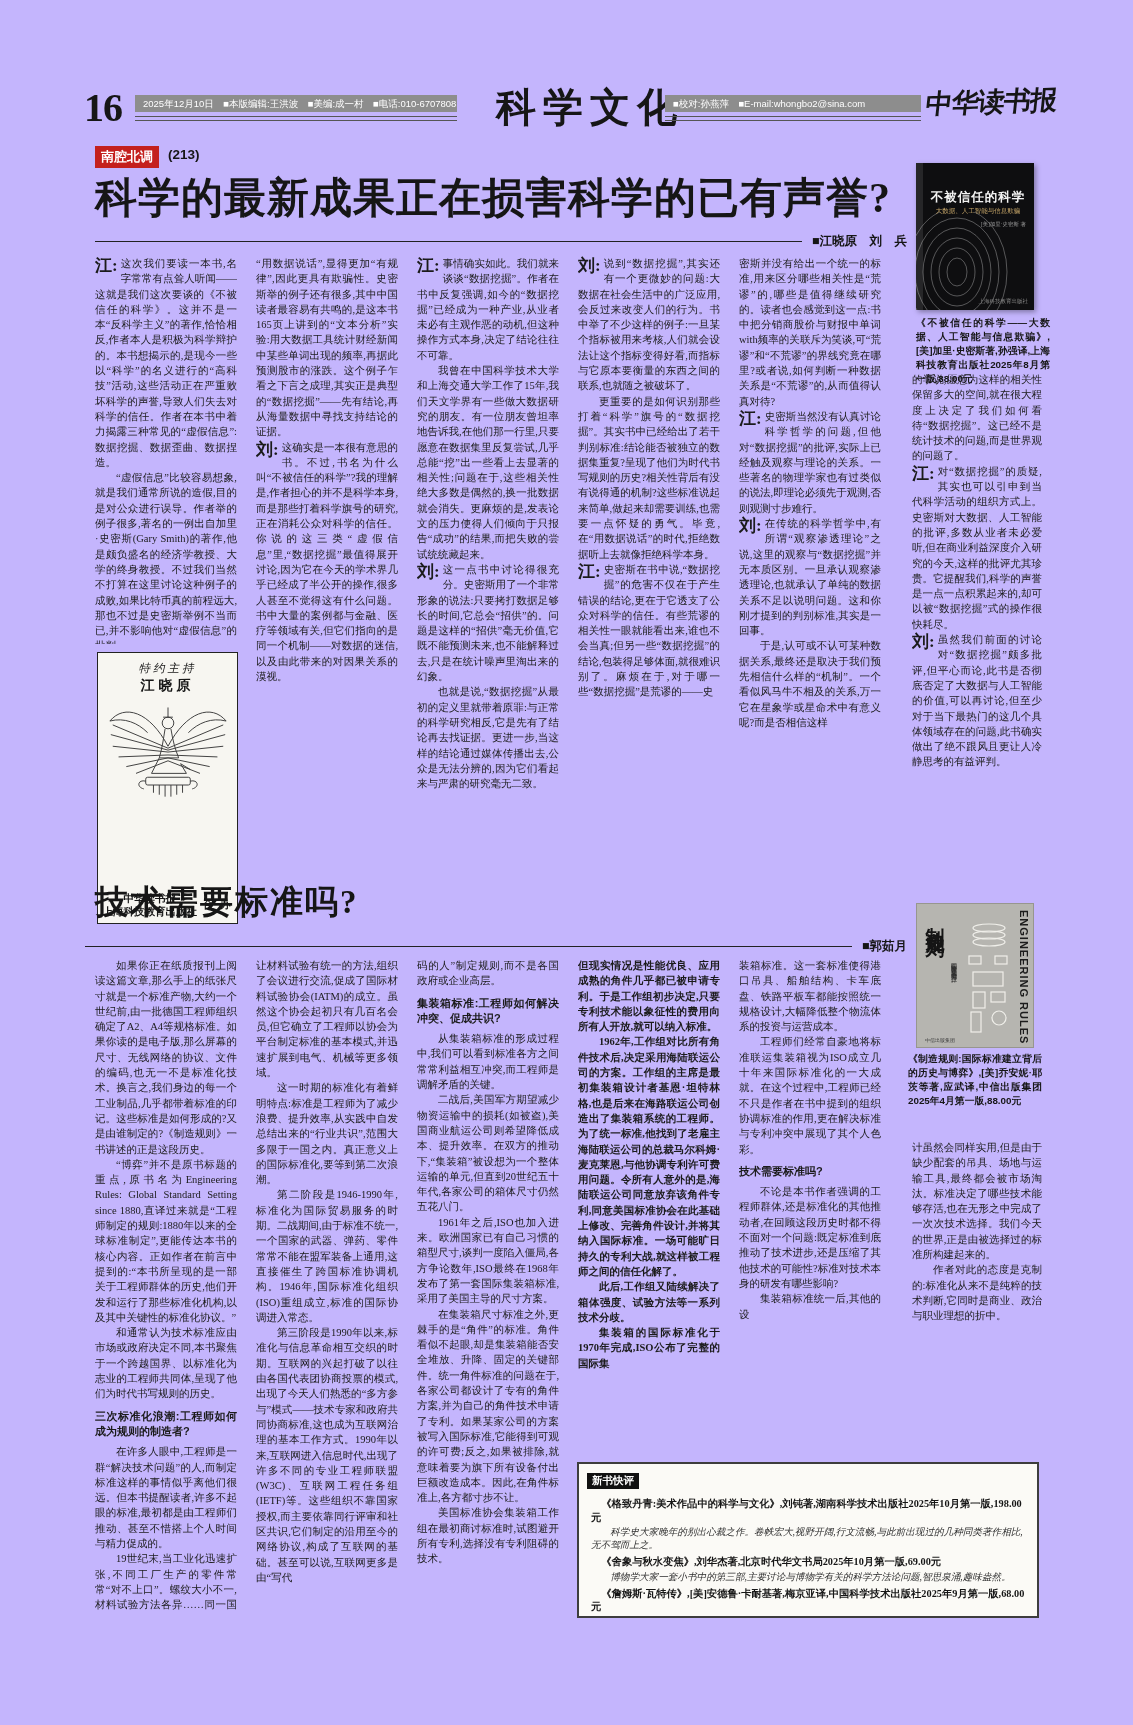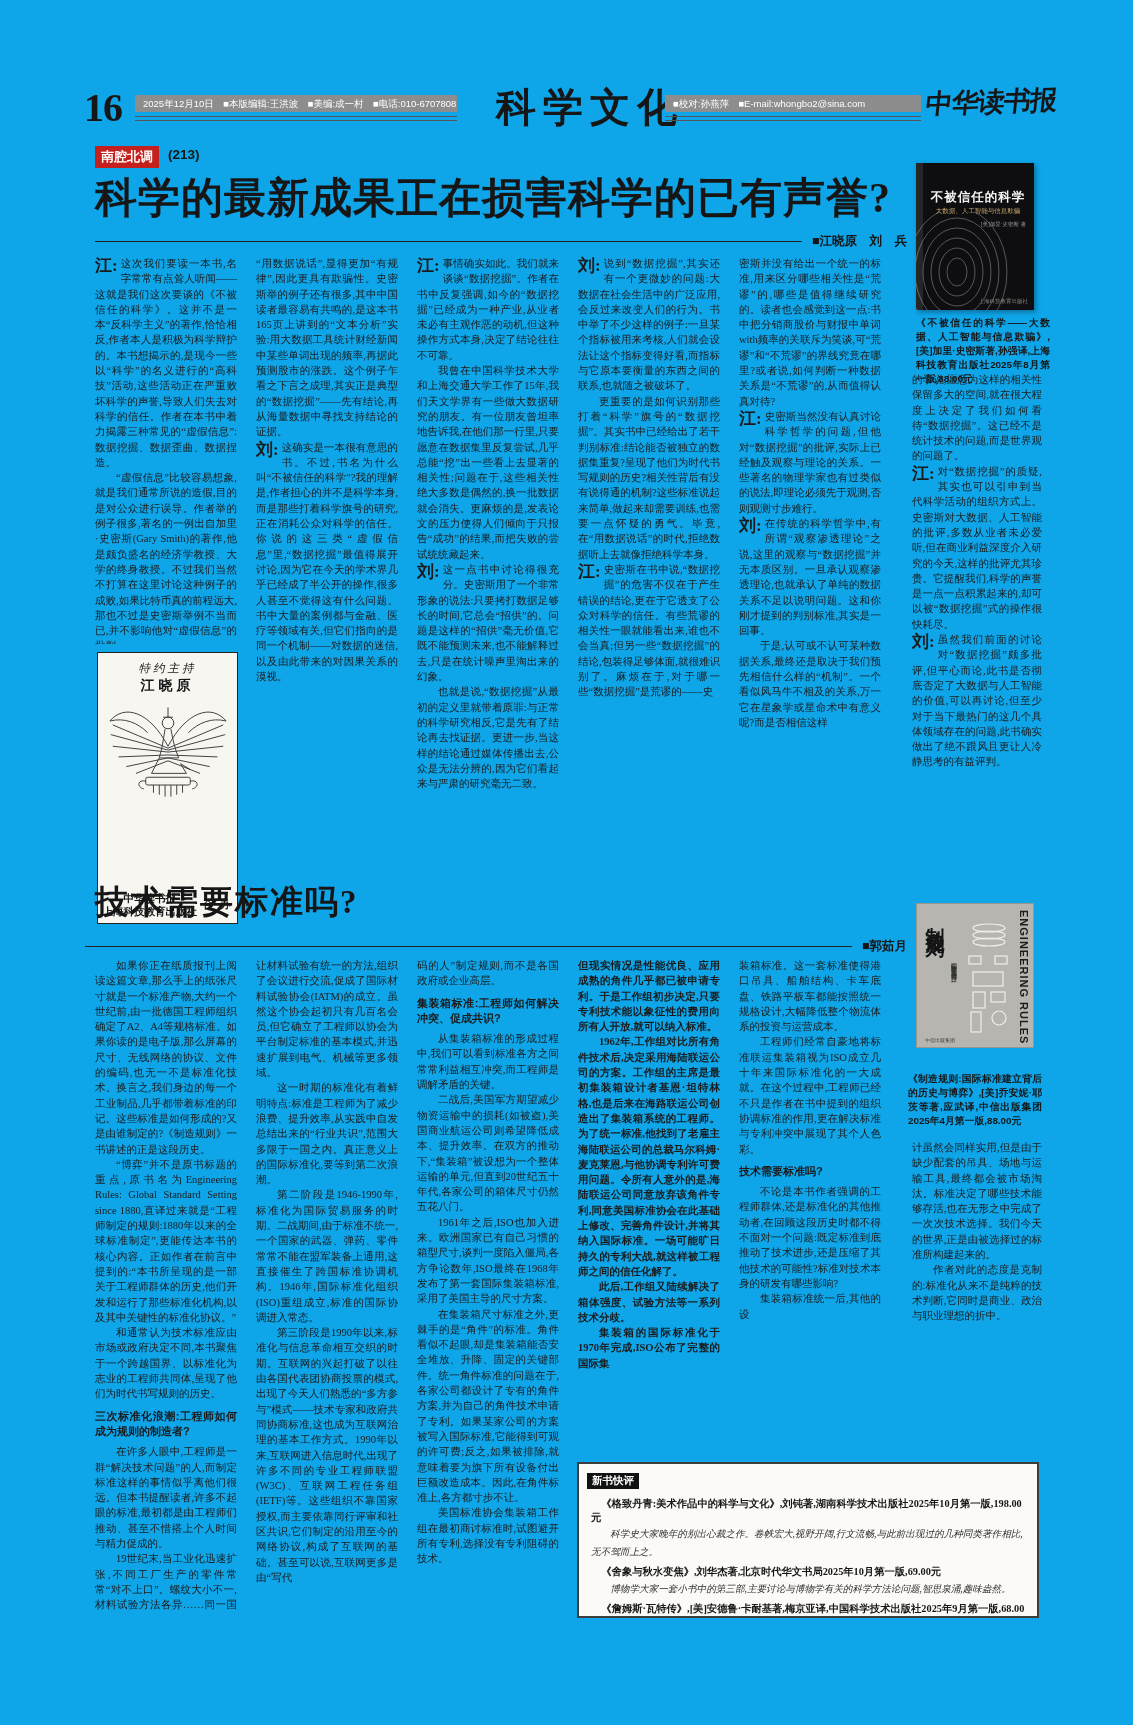--- a/index.html
+++ b/index.html
@@ -1,16 +1,16 @@
 <!DOCTYPE html>
 <html><head>
 <meta charset="utf-8">
 <style>
   html,body{margin:0;padding:0;background:#dddcd6;}
-  .page{position:relative;width:1133px;height:1725px;margin:0 auto;background:#0ea5e9;
+  .page{position:relative;width:1133px;height:1725px;margin:0 auto;background:#c4b5fd;
         font-family:"Liberation Serif","DejaVu Serif",serif;color:#161616;overflow:hidden;}
   
   .pageno{position:absolute;left:84px;top:84px;font-size:40px;font-weight:bold;letter-spacing:-1px;}
   .hbar{position:absolute;top:95px;height:17px;background:#8d8d8d;color:#fff;
         font-family:"Liberation Sans","DejaVu Sans",sans-serif;font-size:9.5px;line-height:17px;
         padding:0 8px;white-space:nowrap;overflow:hidden;}
   .hbar-left{left:135px;width:306px;}
   .hbar-right{left:665px;width:240px;}
   .dline{position:absolute;top:116px;height:3px;border-top:1.3px solid #555;border-bottom:1.3px solid #555;}
   .dline-left{left:135px;width:322px;}
@@ -67,36 +67,36 @@
   .book1 .spine{position:absolute;left:0;top:0;width:7px;height:100%;background:rgba(255,255,255,.1);}
   .book1 .t{position:absolute;left:10px;top:26px;width:104px;text-align:center;color:#f3f3f3;
             font-weight:bold;font-size:12.5px;letter-spacing:1px;}
   .book1 .st{position:absolute;left:10px;top:44px;width:104px;text-align:center;color:#c9a86a;font-size:6.5px;}
   .book1 .au{position:absolute;right:8px;top:58px;color:#999;font-size:5.5px;}
   .book1 .pub{position:absolute;right:6px;bottom:5px;color:#8a8a8a;font-size:5.5px;}
   .book1 svg{position:absolute;left:-14px;bottom:-12px;}
   .bcaption{position:absolute;font-family:"Liberation Sans","DejaVu Sans",sans-serif;
             font-weight:bold;font-size:9.8px;line-height:14px;text-align:justify;}
   .cap1{left:908px;top:316px;width:134px;margin-left:8px;}
-  .cap2{left:908px;top:1052px;width:134px;margin-top:20px;}
+  .cap2{left:908px;top:1052px;width:134px;}
   .book2{position:absolute;left:916px;top:903px;width:118px;height:145px;background:#b6b5b0;
          border:1px solid #97968f;box-sizing:border-box;overflow:hidden;}
   .book2 .vt{position:absolute;left:5px;top:8px;writing-mode:vertical-rl;font-weight:bold;
              font-size:19px;letter-spacing:4px;color:#151515;}
   .book2 .vst{position:absolute;left:32px;top:54px;writing-mode:vertical-rl;font-size:6px;color:#2a2a2a;letter-spacing:1px;}
   .book2 .ven{position:absolute;right:3px;top:6px;writing-mode:vertical-rl;
               font-family:"Liberation Sans",sans-serif;font-weight:bold;font-size:11px;letter-spacing:1px;color:#1c1c1c;}
   .book2 .vpub{position:absolute;left:8px;bottom:4px;font-size:5px;color:#3a3a3a;}
   
   .newbox{position:absolute;left:577px;top:1462px;width:462px;height:156px;border:2px solid #3d3d3d;
           background:#fbfaf6;box-sizing:border-box;padding:6px 12px 6px 12px;overflow:hidden;}
   .nb-label{display:inline-block;background:#111;color:#fff;font-family:"Liberation Sans",sans-serif;
             font-weight:bold;font-size:10.5px;padding:1px 5px;margin:-2px 0 4px -4px;}
   .nb-title{margin:4px 0 1px;font-weight:bold;font-size:10.3px;line-height:13.5px;text-indent:1em;}
-  .nb-comment{margin:0;font-style:italic;font-size:9.6px;line-height:18px;color:#2e2e2e;text-indent:2em;}
+  .nb-comment{margin:0;font-style:italic;font-size:9.6px;line-height:13px;color:#2e2e2e;text-indent:2em;}
 </style>
 </head>
 <body>
 
 <div class="page">
 
   <div class="pageno">16</div>
   <div class="hbar hbar-left">2025年12月10日　■本版编辑:王洪波　■美编:成一村　■电话:010-67078085</div>
   <div class="dline dline-left"></div>
   <div class="section-title">科学文化</div>

